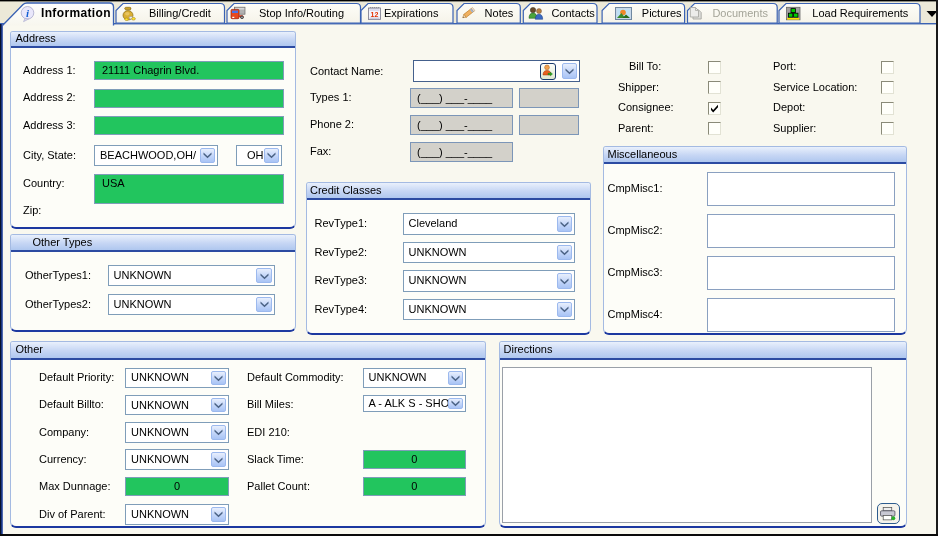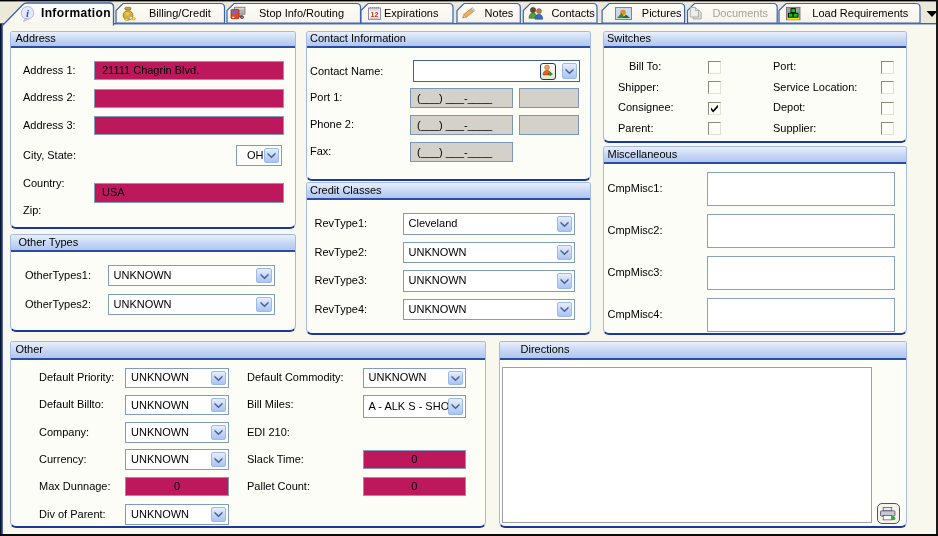--- a/index.html
+++ b/index.html
@@ -1,21 +1,21 @@
 <!DOCTYPE html>
 <html><head><meta charset="utf-8">
 <style>
 
 html,body{margin:0;padding:0}
 body{width:938px;height:536px;overflow:hidden;font-family:"Liberation Sans",sans-serif}
 #wrap{position:absolute;left:0;top:0;width:938px;height:536px;background:#f9f8ef}
 .lb{position:absolute;font-size:11px;line-height:13px;color:#000;white-space:nowrap}
 .grp{position:absolute;background:#fdfdf8;border:1px solid #a4bae2;border-bottom:2px solid #1c38a0;border-radius:3px 3px 6px 6px;box-sizing:border-box}
 .hd{position:absolute;left:0;top:0;right:0;height:15.5px;background:linear-gradient(#e9f0fc,#c6d6f4 55%,#afc7ef);border-bottom:2px solid #2c4ba2;border-radius:2px 2px 0 0;font-size:11px;line-height:15.5px;padding-left:5px}
-.ti{position:absolute;background:#be185d;border:1px solid #7f9db9;box-sizing:border-box;font-size:11px;line-height:15px;padding:1px 0 0 7px;white-space:nowrap}
+.ti{position:absolute;background:#22c55e;border:1px solid #7f9db9;box-sizing:border-box;font-size:11px;line-height:15px;padding:1px 0 0 7px;white-space:nowrap}
 .num{text-align:center;padding:1px 0 0 0}
 .cmb{position:absolute;background:#fff;border:1px solid #7f9db9;box-sizing:border-box;font-size:11px}
 .cmb b{position:absolute;left:5px;top:50%;margin-top:-6.5px;line-height:13px;font-weight:normal;white-space:nowrap}
 .cb{position:absolute;right:2px;top:2px;bottom:2px;width:15.5px;border-radius:2px;background:linear-gradient(#e8effd,#c2d5f9 55%,#a9c4f5);border:1px solid #9cb9ee;box-sizing:border-box}
 .cb svg{position:absolute;left:50%;top:50%;margin:-3px 0 0 -4px}
 .mk{position:absolute;background:#d3d1ca;border:1px solid #7c96b8;box-sizing:border-box;font-size:11px;line-height:15px;padding:2px 0 0 6px;white-space:nowrap}
 .ext{position:absolute;background:#d3d1ca;border:1px solid #7c96b8;box-sizing:border-box}
 .ck{position:absolute;width:13px;height:13px;background:#fffffa;border-top:1px solid #8a8a78;border-left:1px solid #8a8a78;border-right:1px solid #e2e2d4;border-bottom:1px solid #e2e2d4;box-sizing:border-box}
 .mbx{position:absolute;background:#fff;border:1px solid #8aa0c0;box-sizing:border-box}
 .hd.s{height:13.5px;line-height:13.5px}
@@ -121,57 +121,59 @@
       <text x="712.4" y="17" font-family="Liberation Sans" font-size="11" fill="#a4a498">Documents</text>
       <text x="812.3" y="17" font-family="Liberation Sans" font-size="11" fill="#000">Load Requirements</text>
     </svg>
 <div style="position:absolute;left:0;top:24px;width:3px;height:512px;background:linear-gradient(90deg,#000,#1c3a8c 55%,#6a82c0)"></div>
 <div style="position:absolute;right:0;top:0;width:2px;height:536px;background:#1a1a1a"></div>
 <div style="position:absolute;left:0;bottom:0;width:938px;height:2px;background:#0a0a0a"></div>
 <div class="grp" style="left:9.5px;top:31px;width:286px;height:198px">
       <div class="hd s" style="padding-left:5px">Address</div>
     </div>
 <div class="grp" style="left:9.5px;top:233.5px;width:286px;height:98px">
-      <div class="hd" style="padding-left:8px">Other Types</div>
-    </div>
-<div class="grp" style="left:306px;top:31px;width:285px;height:149.5px">
-      <div class="hd s" style="padding-left:3px">Contact Information</div>
+      <div class="hd" style="padding-left:22px">Other Types</div>
     </div>
 <div class="grp" style="left:306px;top:181.5px;width:285px;height:153.5px">
       <div class="hd" style="padding-left:3px">Credit Classes</div>
     </div>
-<div class="grp" style="left:603px;top:31px;width:303.5px;height:112px">
-      <div class="hd s" style="padding-left:3px">Switches</div>
-    </div>
 <div class="grp" style="left:603px;top:145.5px;width:303.5px;height:189.5px">
       <div class="hd" style="padding-left:3.5px">Miscellaneous</div>
     </div>
 <div class="grp" style="left:9.5px;top:341px;width:476.5px;height:187px">
       <div class="hd" style="padding-left:5px">Other</div>
     </div>
 <div class="grp" style="left:498.5px;top:341px;width:408px;height:187px">
-      <div class="hd" style="padding-left:21px">Directions</div>
+      <div class="hd" style="padding-left:4px">Directions</div>
     </div>
 <div class="lb" style="left:23px;top:63.7px">Address 1:</div>
 <div class="ti ti" style="left:94px;top:61px;width:189.5px;height:19px">21111 Chagrin Blvd.</div>
 <div class="lb" style="left:23px;top:91.2px">Address 2:</div>
 <div class="ti ti" style="left:94px;top:88.5px;width:189.5px;height:19px"></div>
 <div class="lb" style="left:23px;top:118.5px">Address 3:</div>
 <div class="ti ti" style="left:94px;top:116px;width:189.5px;height:19px"></div>
 <div class="lb" style="left:23px;top:148.7px">City, State:</div>
+<div class="cmb" style="left:94px;top:145px;width:124px;height:20.5px">
+      <b>BEACHWOOD,OH/</b>
+      <i class="cb">
+        <svg width="9" height="7" viewBox="0 0 9 7">
+          <path d="M0.5,0.5 L4.5,4.2 L8.5,0.5 L8.5,2.6 L4.5,6.3 L0.5,2.6 Z" fill="#4a6284"></path>
+        </svg>
+      </i>
+    </div>
 <div class="cmb" style="left:236px;top:145px;width:46px;height:20.5px">
       <b style="left:10px">OH</b>
       <i class="cb">
         <svg width="9" height="7" viewBox="0 0 9 7">
           <path d="M0.5,0.5 L4.5,4.2 L8.5,0.5 L8.5,2.6 L4.5,6.3 L0.5,2.6 Z" fill="#4a6284"></path>
         </svg>
       </i>
     </div>
 <div class="lb" style="left:23px;top:176.7px">Country:</div>
-<div class="ti ti" style="left:94px;top:183px;width:189.5px;height:20px">USA</div>
+<div class="ti ti" style="left:94px;top:174px;width:189.5px;height:30px">USA</div>
 <div class="lb" style="left:23px;top:204.2px">Zip:</div>
 <div class="lb" style="left:25px;top:269.0px">OtherTypes1:</div>
 <div class="cmb" style="left:107.5px;top:265px;width:167px;height:21px">
       <b>UNKNOWN</b>
       <i class="cb">
         <svg width="9" height="7" viewBox="0 0 9 7">
           <path d="M0.5,0.5 L4.5,4.2 L8.5,0.5 L8.5,2.6 L4.5,6.3 L0.5,2.6 Z" fill="#4a6284"></path>
         </svg>
       </i>
     </div>
@@ -193,21 +195,21 @@
         </svg>
       </i>
       <span style="position:absolute;right:23px;top:2px;width:16px;height:16.5px;border:1.4px solid #1a3a6c;border-radius:3px;background:linear-gradient(#fefefa,#dfe8d0);box-sizing:border-box">
         <svg width="13" height="13" viewBox="0 0 13 13" style="position:absolute;left:0.3px;top:0.3px">
           <circle cx="6" cy="3.4" r="2.4" fill="#f0a050" stroke="#b06010" stroke-width="0.5"></circle>
           <path d="M 2,11 Q 2,6.5 6,6.5 Q 10,6.5 10,11 Z" fill="#e86020" stroke="#a03000" stroke-width="0.5"></path>
           <path d="M 7,9.3 L 9.5,9.3 L 9.5,8.2 L 11.5,10 L 9.5,11.8 L 9.5,10.7 L 7,10.7 Z" fill="#2ab02a" stroke="#0a700a" stroke-width="0.4"></path>
         </svg>
       </span>
     </div>
-<div class="lb" style="left:310px;top:91.0px">Port 1:</div>
+<div class="lb" style="left:310px;top:91.0px">Types 1:</div>
 <div class="mk" style="left:410px;top:87.5px;width:103px;height:20.5px">(___) ___-____</div>
 <div class="ext" style="left:519px;top:88px;width:59.5px;height:19.5px"></div>
 <div class="lb" style="left:310px;top:118.0px">Phone 2:</div>
 <div class="mk" style="left:410px;top:114.5px;width:103px;height:20.5px">(___) ___-____</div>
 <div class="ext" style="left:519px;top:115px;width:59.5px;height:19.5px"></div>
 <div class="lb" style="left:310px;top:145.0px">Fax:</div>
 <div class="mk" style="left:410px;top:141.5px;width:103px;height:20.5px">(___) ___-____</div>
 <div class="lb" style="left:314.5px;top:217.0px">RevType1:</div>
 <div class="cmb" style="left:402.5px;top:213px;width:172.5px;height:21.5px">
       <b>Cleveland</b>
@@ -322,21 +324,21 @@
 <div class="lb" style="left:247px;top:371.0px">Default Commodity:</div>
 <div class="cmb" style="left:362.5px;top:367.5px;width:103.5px;height:20.5px">
       <b>UNKNOWN</b>
       <i class="cb">
         <svg width="9" height="7" viewBox="0 0 9 7">
           <path d="M0.5,0.5 L4.5,4.2 L8.5,0.5 L8.5,2.6 L4.5,6.3 L0.5,2.6 Z" fill="#4a6284"></path>
         </svg>
       </i>
     </div>
 <div class="lb" style="left:247px;top:398.3px">Bill Miles:</div>
-<div class="cmb" style="left:362.5px;top:394.8px;width:103.5px;height:23px">
+<div class="cmb" style="left:362.5px;top:394.8px;width:103.5px;height:17px">
       <b>A - ALK S - SHO</b>
       <i class="cb">
         <svg width="9" height="7" viewBox="0 0 9 7">
           <path d="M0.5,0.5 L4.5,4.2 L8.5,0.5 L8.5,2.6 L4.5,6.3 L0.5,2.6 Z" fill="#4a6284"></path>
         </svg>
       </i>
     </div>
 <div class="lb" style="left:247px;top:425.6px">EDI 210:</div>
 <div class="lb" style="left:247px;top:452.9px">Slack Time:</div>
 <div class="num ti" style="left:362.5px;top:450.09999999999997px;width:103.5px;height:19px">0</div>

